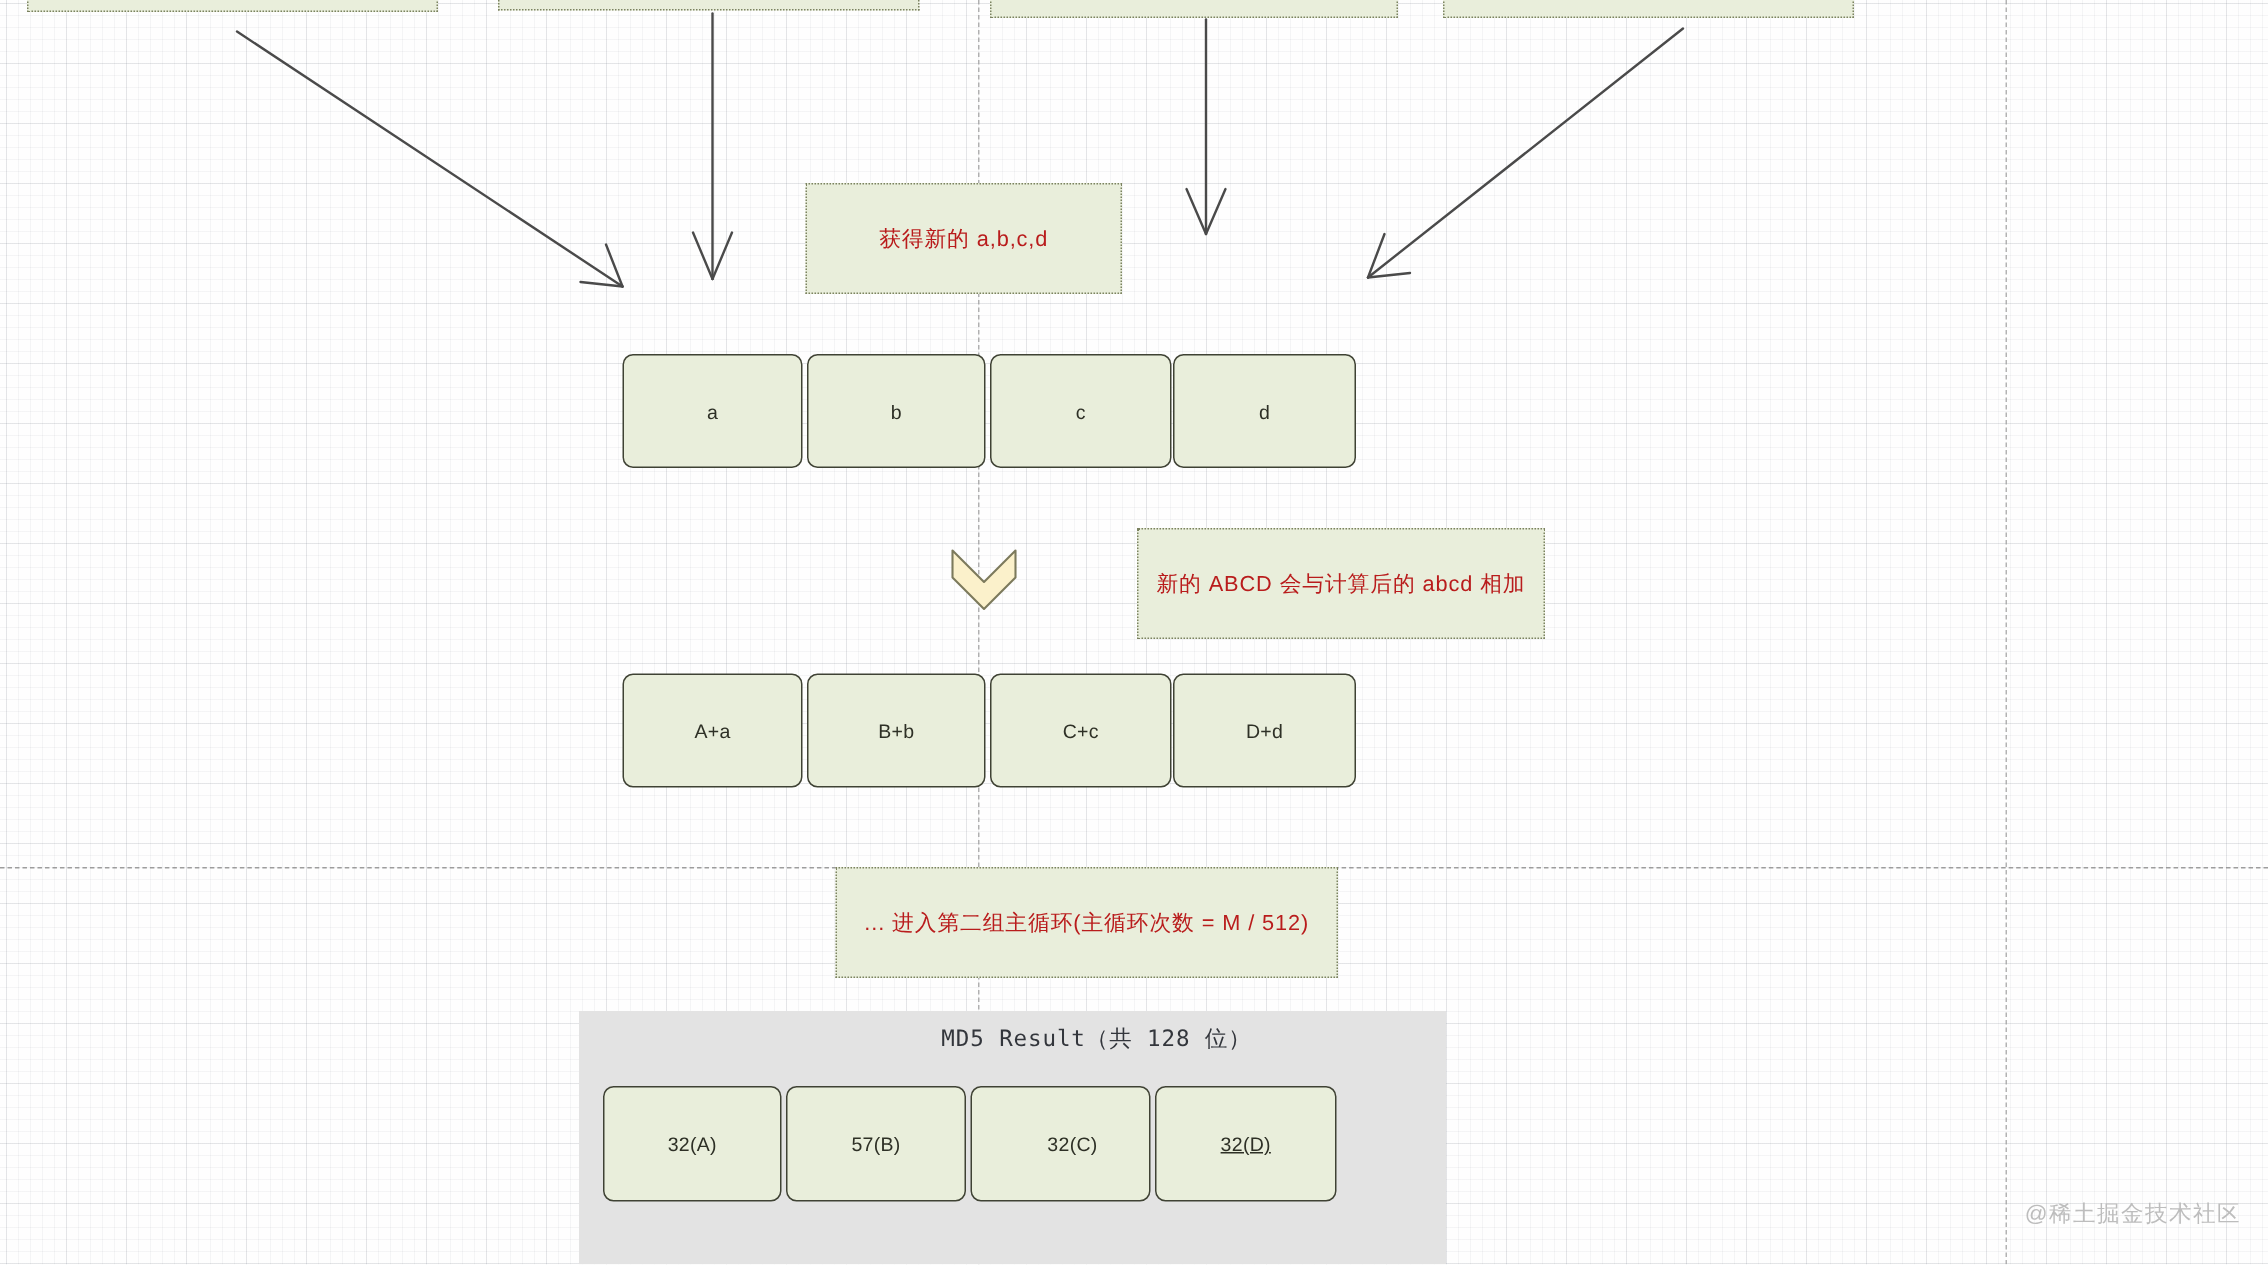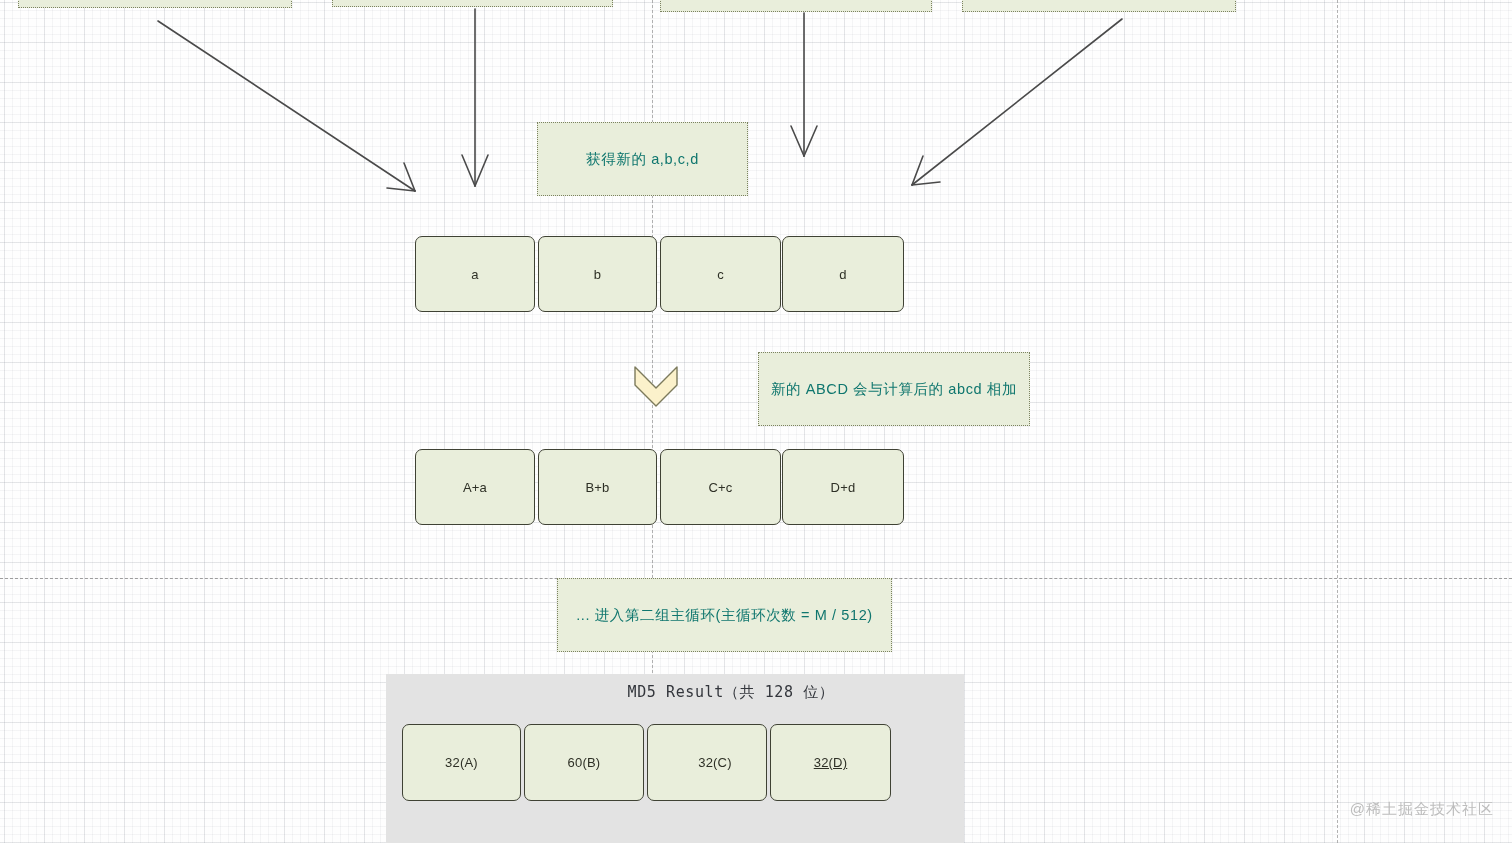--- a/index.html
+++ b/index.html
@@ -40,21 +40,21 @@
 
   
   .note {
     position: absolute;
     box-sizing: border-box;
     background: #E9EEDB;
     border: 1.5px dotted #7b8260;
     display: flex;
     align-items: center;
     justify-content: center;
-    color: #0f766e;
+    color: #b91c1c;
     font-size: 14.5px;
     letter-spacing: .6px;
     white-space: nowrap;
   }
 
   
   .note-clip {
     position: absolute;
     box-sizing: border-box;
     background: #E9EEDB;
@@ -200,21 +200,21 @@
   </div>
 
   <div class="result-panel">
     <div class="result-title">MD5 Result（共 128 位）</div>
   </div>
 
   <div class="node" style="left:402px; top:724px; width:119px; height:77px;">
     <span>32(A)</span>
   </div>
   <div class="node" style="left:524px; top:724px; width:120px; height:77px;">
-    <span>60(B)</span>
+    <span>57(B)</span>
   </div>
   <div class="node" style="left:647px; top:724px; width:120px; height:77px;padding-left:16px;">
     <span>32(C)</span>
   </div>
   <div class="node" style="left:770px; top:724px; width:121px; height:77px;text-decoration:underline;">
     <span>32(D)</span>
   </div>
 
   <div class="watermark">@稀土掘金技术社区</div>
 

